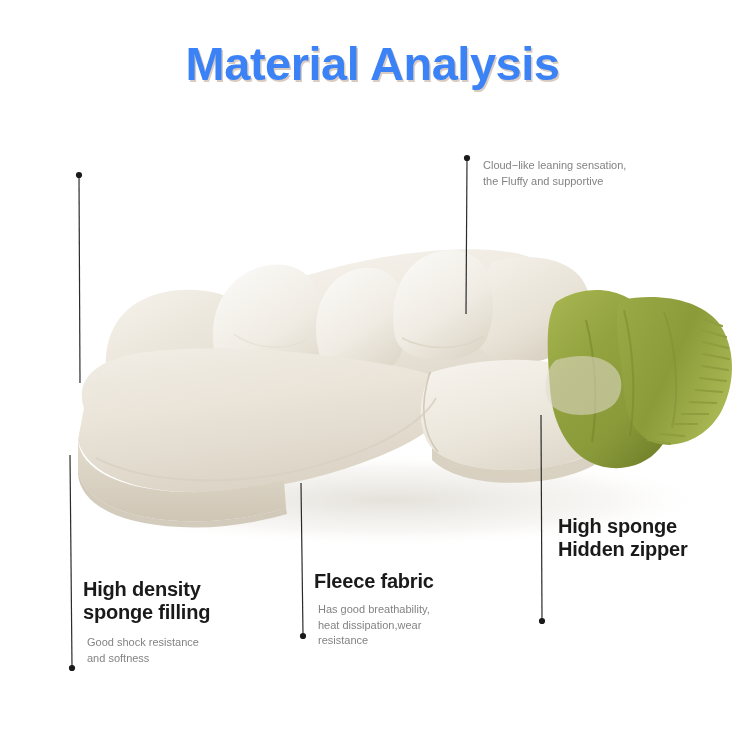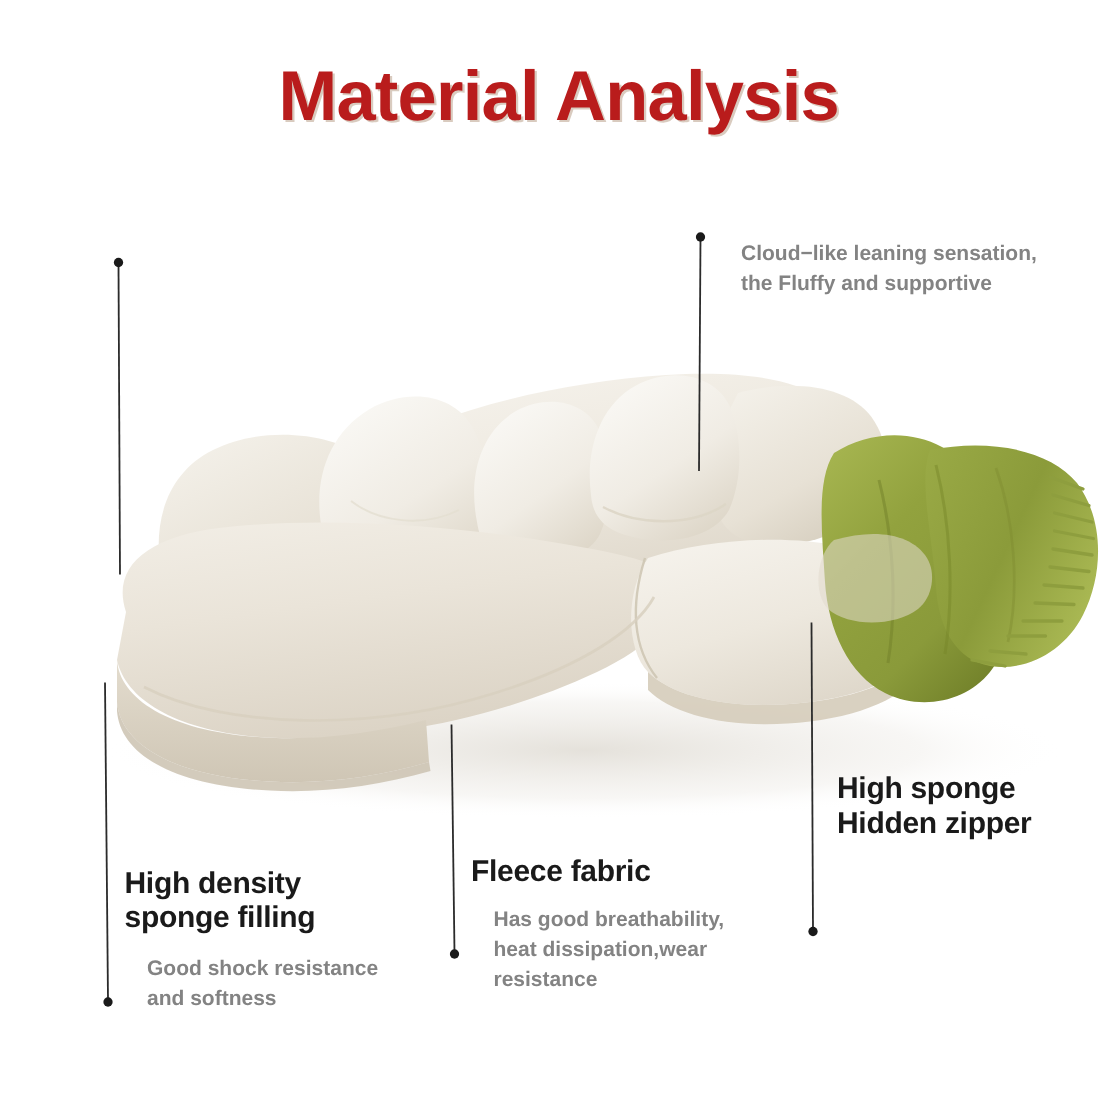--- a/index.html
+++ b/index.html
@@ -23,21 +23,21 @@
   
   .page-title {
     position: absolute;
     left: 0;
     top: 36px;
     width: 745px;
     text-align: center;
     font-size: 47px;
     font-weight: bold;
     letter-spacing: -0.5px;
-    color: #b91c1c;
+    color: #3b82f6;
     text-shadow: 1.5px 1.5px 0 rgba(120,70,25,0.28);
     white-space: nowrap;
   }
 
   
   .sofa-stage {
     position: absolute;
     left: 0;
     top: 0;
     width: 745px;
@@ -49,26 +49,26 @@
   .callout-title {
     font-size: 20px;
     font-weight: bold;
     color: #1a1a1a;
     line-height: 1.13;
     letter-spacing: -0.2px;
     white-space: pre-line;
     margin: 0;
   }
   .callout-body {
-    font-size: 14px;
-    font-weight: bold;
+    font-size: 11px;
+    font-weight: normal;
     color: #838383;
     line-height: 1.45;
     white-space: pre-line;
-    margin: 15px;
+    margin: 4px;
   }
   .c-armrest  { left: 96px;  top: 166px; }
   .c-armrest  .callout-body { margin-top: 11px; }
   .c-fluffy   { left: 479px; top: 148px; }
   .c-fluffy   .callout-body { margin-top: 10px; }
   .c-density  { left: 83px;  top: 578px; }
   .c-density  .callout-body { margin-top: 12px; }
   .c-fleece   { left: 314px; top: 570px; }
   .c-fleece   .callout-body { margin-top: 9px; }
   .c-zipper   { left: 558px; top: 515px; }

